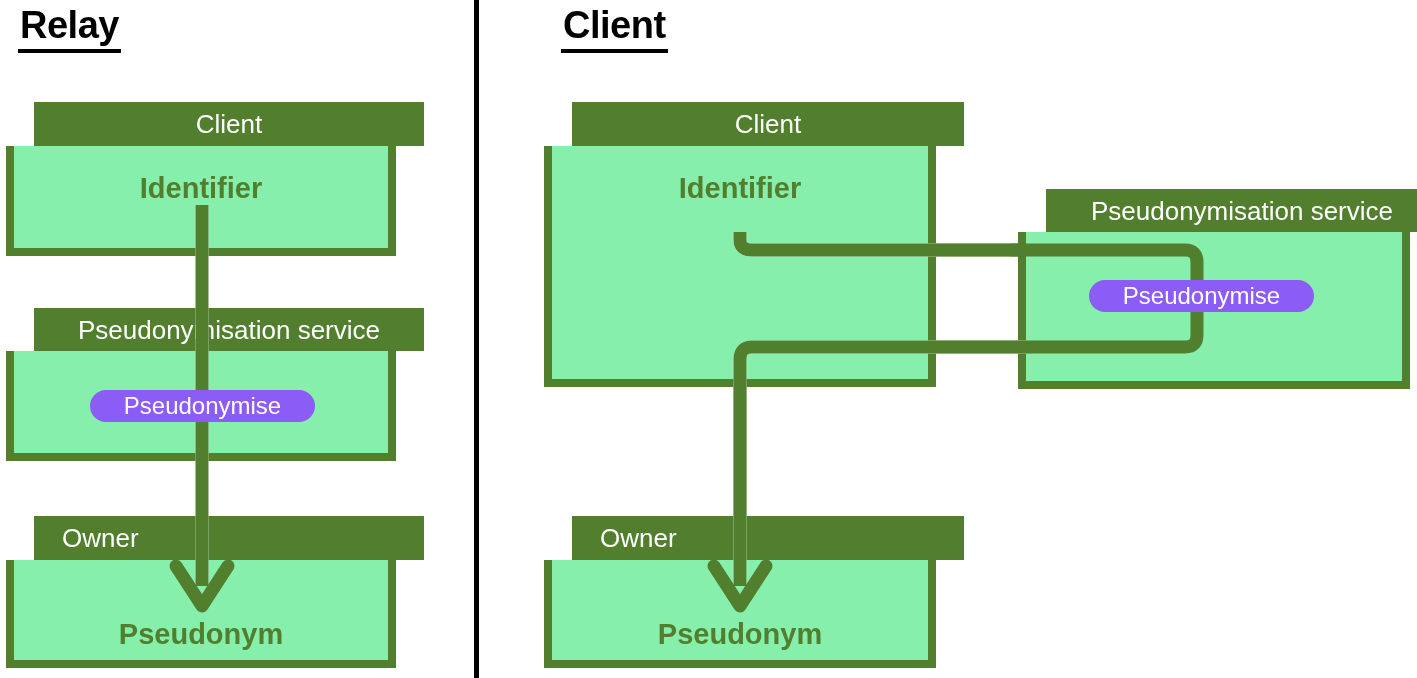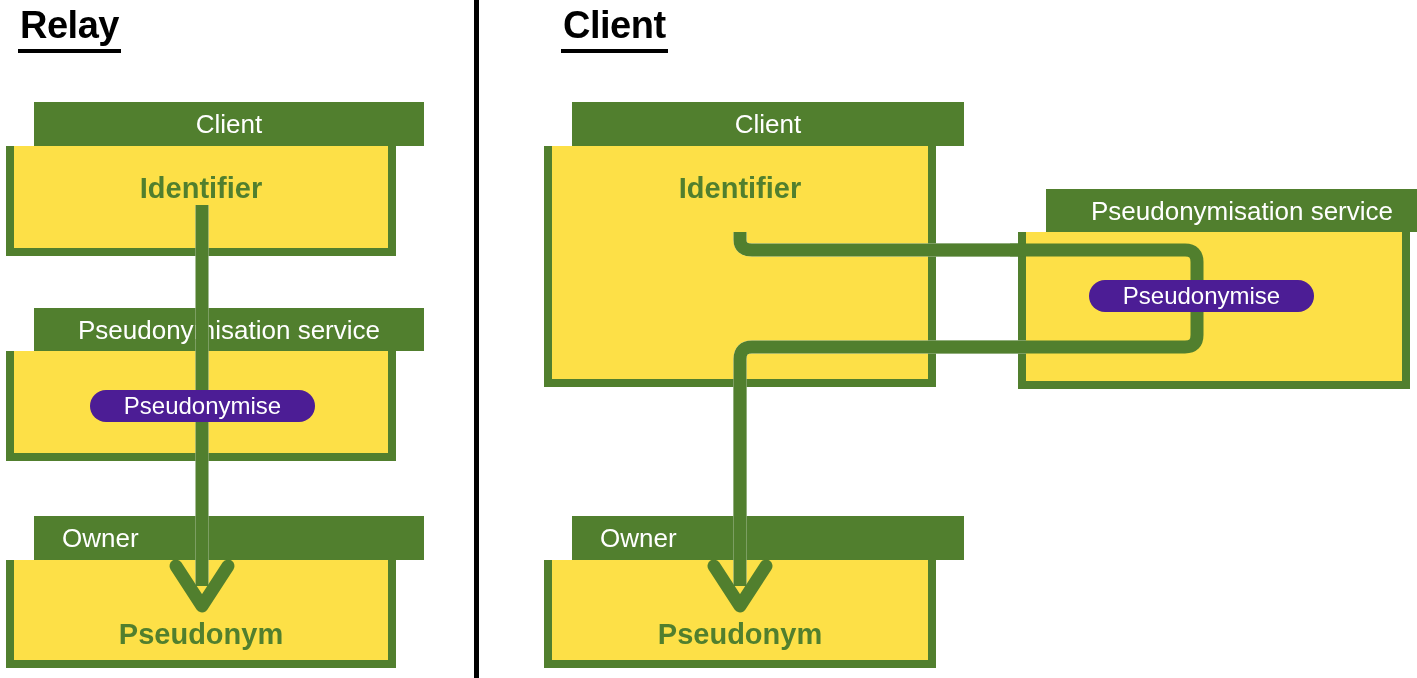--- a/index.html
+++ b/index.html
@@ -66,40 +66,40 @@
     line-height: 1;
     display: flex;
     align-items: center;
     justify-content: center;
     margin-left: 28px;
   }
   .lane-head.left-align { justify-content: flex-start; padding-left: 28px; }
   .lane-body {
     box-sizing: border-box;
     width: 100%;
-    background: #fde047;
+    background: #86efac;
     border: 8px solid #517F2E;
     border-top: none;
     position: relative;
   }
   .lane-label {
     position: absolute;
     left: 0;
     right: 0;
     text-align: center;
     color: #517F2E;
     font-weight: bold;
     font-size: 29px;
     line-height: 1;
   }
 
   
   .pill {
     position: absolute;
-    background: #4c1d95;
+    background: #8b5cf6;
     color: #ffffff;
     border-radius: 999px;
     font-size: 24px;
     line-height: 1;
     display: flex;
     align-items: center;
     justify-content: center;
     white-space: nowrap;
   }
 

